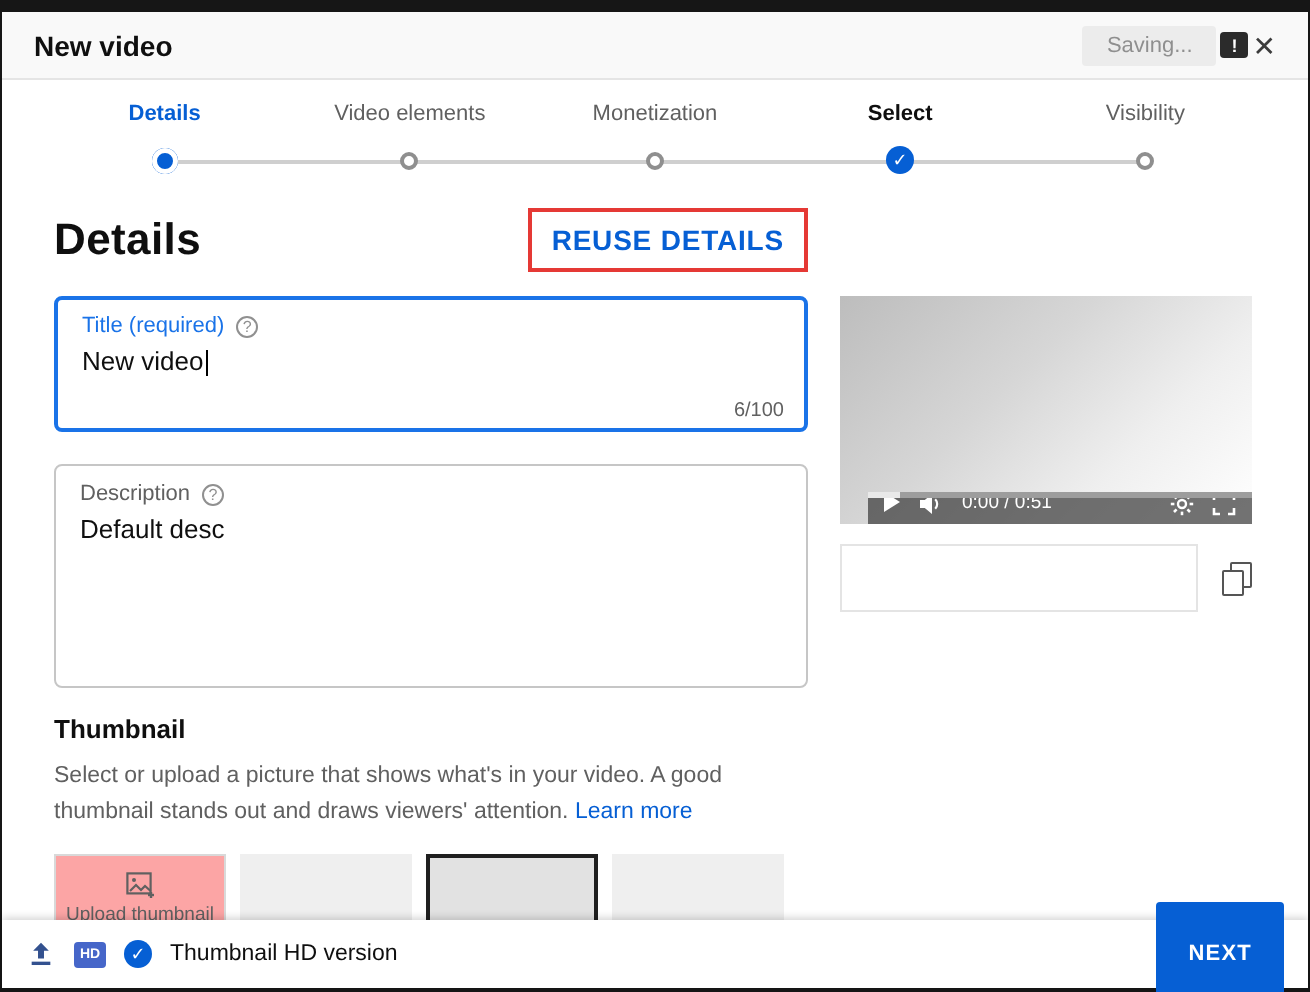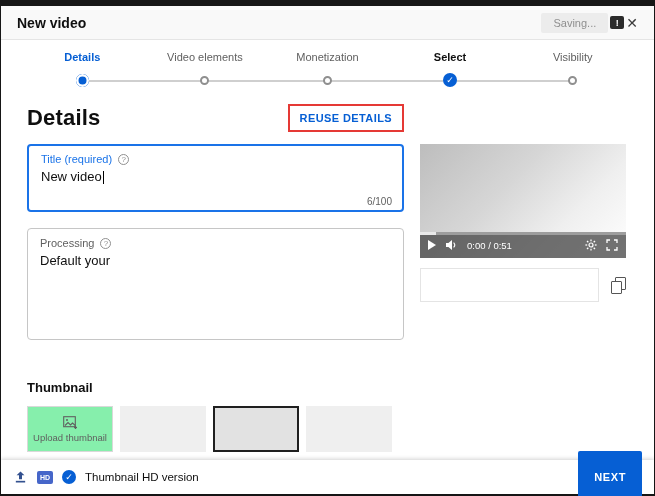--- a/index.html
+++ b/index.html
@@ -69,21 +69,21 @@
 
   
   .content { flex:1 1 auto; padding:0 26px; overflow:hidden; }
   .heading-row {
     width:377px; margin-top:12px;
     display:flex; align-items:center; justify-content:space-between;
   }
   .page-h1 { font-size:22px; font-weight:bold; letter-spacing:.2px; }
   .reuse-highlight { border:2px solid #e53935; padding:0; }
   .reuse-btn {
-    background:none; border:none; color:#065fd4; font-size:11px;
+    background:none; border:none; color:#065fd4; font-size:14px;
     font-weight:bold; letter-spacing:.4px; padding:6px 10px;
     font-family:inherit; cursor:pointer;
   }
 
   .main-row { display:flex; gap:16px; margin-top:12px; }
   .left-col { width:377px; flex:0 0 377px; }
   .right-col { width:206px; flex:0 0 206px; }
 
   .field-box { border-radius:4px; position:relative; }
   .title-box { border:2px solid #1a73e8; height:68px; padding:7px 12px 4px; }
@@ -98,23 +98,23 @@
   .field-value { font-size:13px; color:#0f0f0f; margin-top:4px; }
   .cursor { display:inline-block; width:1px; height:13px; background:#000; vertical-align:text-bottom; margin-left:1px; }
   .counter { position:absolute; right:10px; bottom:3px; font-size:10px; color:#606060; }
 
   
   .player {
     height:114px; position:relative; overflow:hidden;
     background:linear-gradient(135deg,#bdbdbd 0%,#d6d6d6 40%,#efefef 70%,#ffffff 100%);
   }
   .ctrl-bar {
-    position:absolute; left:0; right:0; bottom:0; height:26px;
+    position:absolute; left:14px; right:0; bottom:0; height:16px;
     background:rgba(60,60,60,.72);
-    display:flex; align-items:center; padding:0 8px; gap:9px;
+    display:flex; align-items:flex-start; padding:0 8px; gap:9px;
   }
   .progress { position:absolute; top:0; left:0; right:0; height:3px; background:#9d9d9d; }
   .progress-played { width:16px; height:100%; background:#e9e9e9; }
   .play-tri {
     width:0; height:0;
     border-left:8px solid #fff; border-top:5px solid transparent; border-bottom:5px solid transparent;
   }
   .time-txt { color:#fff; font-size:9.5px; }
   .ctrl-spacer { flex:1; }
   .ctrl-svg { display:block; }
@@ -125,28 +125,28 @@
   .copy-ic::before {
     content:""; position:absolute; top:0; right:0; width:9px; height:11px;
     border:1.5px solid #555; border-radius:1px; background:#fff;
   }
   .copy-ic::after {
     content:""; position:absolute; bottom:0; left:0; width:9px; height:11px;
     border:1.5px solid #555; border-radius:1px; background:#fff;
   }
 
   
-  .thumb-section { margin-top:40px; }
+  .thumb-section { margin-top:13px; }
   .thumb-h { font-size:13px; font-weight:bold; }
   .thumb-text { margin-top:8px; width:378px; font-size:11.5px; color:#606060; line-height:1.55; }
   .learn-link { color:#065fd4; text-decoration:none; }
   .thumb-row { margin-top:11px; display:flex; gap:7px; }
   .thumb-cell { width:86px; height:46px; }
   .thumb-upload {
-    border:1px solid #d9d9d9; background:#86efac;
+    border:1px solid #d9d9d9; background:#fca5a5;
     display:flex; flex-direction:column; align-items:center; justify-content:center; gap:3px;
     color:#606060; font-size:9.5px; cursor:pointer;
   }
   .thumb-ph { background:#efefef; }
   .thumb-sel { background:#e2e2e2; border:2px solid #1f1f1f; }
 
   
   .ftr {
     flex:0 0 34px; height:34px; background:#fff;
     box-shadow:0 -1px 4px rgba(0,0,0,.18);
@@ -237,24 +237,24 @@
             <span class="help-ic">?</span>
           </div>
           <div class="field-value">
             <span>New video</span><span class="cursor"></span>
           </div>
           <div class="counter">6/100</div>
         </div>
 
         <div class="field-box desc-box">
           <div class="field-label">
-            <span>Processing</span>
+            <span>Description</span>
             <span class="help-ic">?</span>
           </div>
-          <div class="field-value">Default your</div>
+          <div class="field-value">Default desc</div>
         </div>
       </div>
 
       <div class="right-col">
 
         <div class="player">
           <div class="ctrl-bar">
             <div class="progress">
               <div class="progress-played"></div>
             </div>
@@ -286,20 +286,24 @@
 
         <div class="link-row">
           <div class="link-box"></div>
           <div class="copy-ic"></div>
         </div>
       </div>
     </div>
 
     <div class="thumb-section">
       <div class="thumb-h">Thumbnail</div>
+      <div class="thumb-text">
+        <span>Select or upload a picture that shows what's in your video. A good thumbnail stands out and draws viewers' attention.</span>
+        <a class="learn-link" href="#">Learn more</a>
+      </div>
       <div class="thumb-row">
         <div class="thumb-cell thumb-upload">
           <svg width="15" height="13" viewBox="0 0 15 13">
             <rect x="0.7" y="0.7" width="11.6" height="10" fill="none" stroke="#606060" stroke-width="1.1"></rect>
             <circle cx="4" cy="4" r="1" fill="#606060"></circle>
             <path d="M2 9.5l3-3 2.5 2.5 2-2 2.8 2.5" fill="none" stroke="#606060" stroke-width="1.1"></path>
             <line x1="12.5" y1="10" x2="12.5" y2="13" stroke="#606060" stroke-width="1.2"></line>
             <line x1="11" y1="11.5" x2="14" y2="11.5" stroke="#606060" stroke-width="1.2"></line>
           </svg>
           <span>Upload thumbnail</span>

